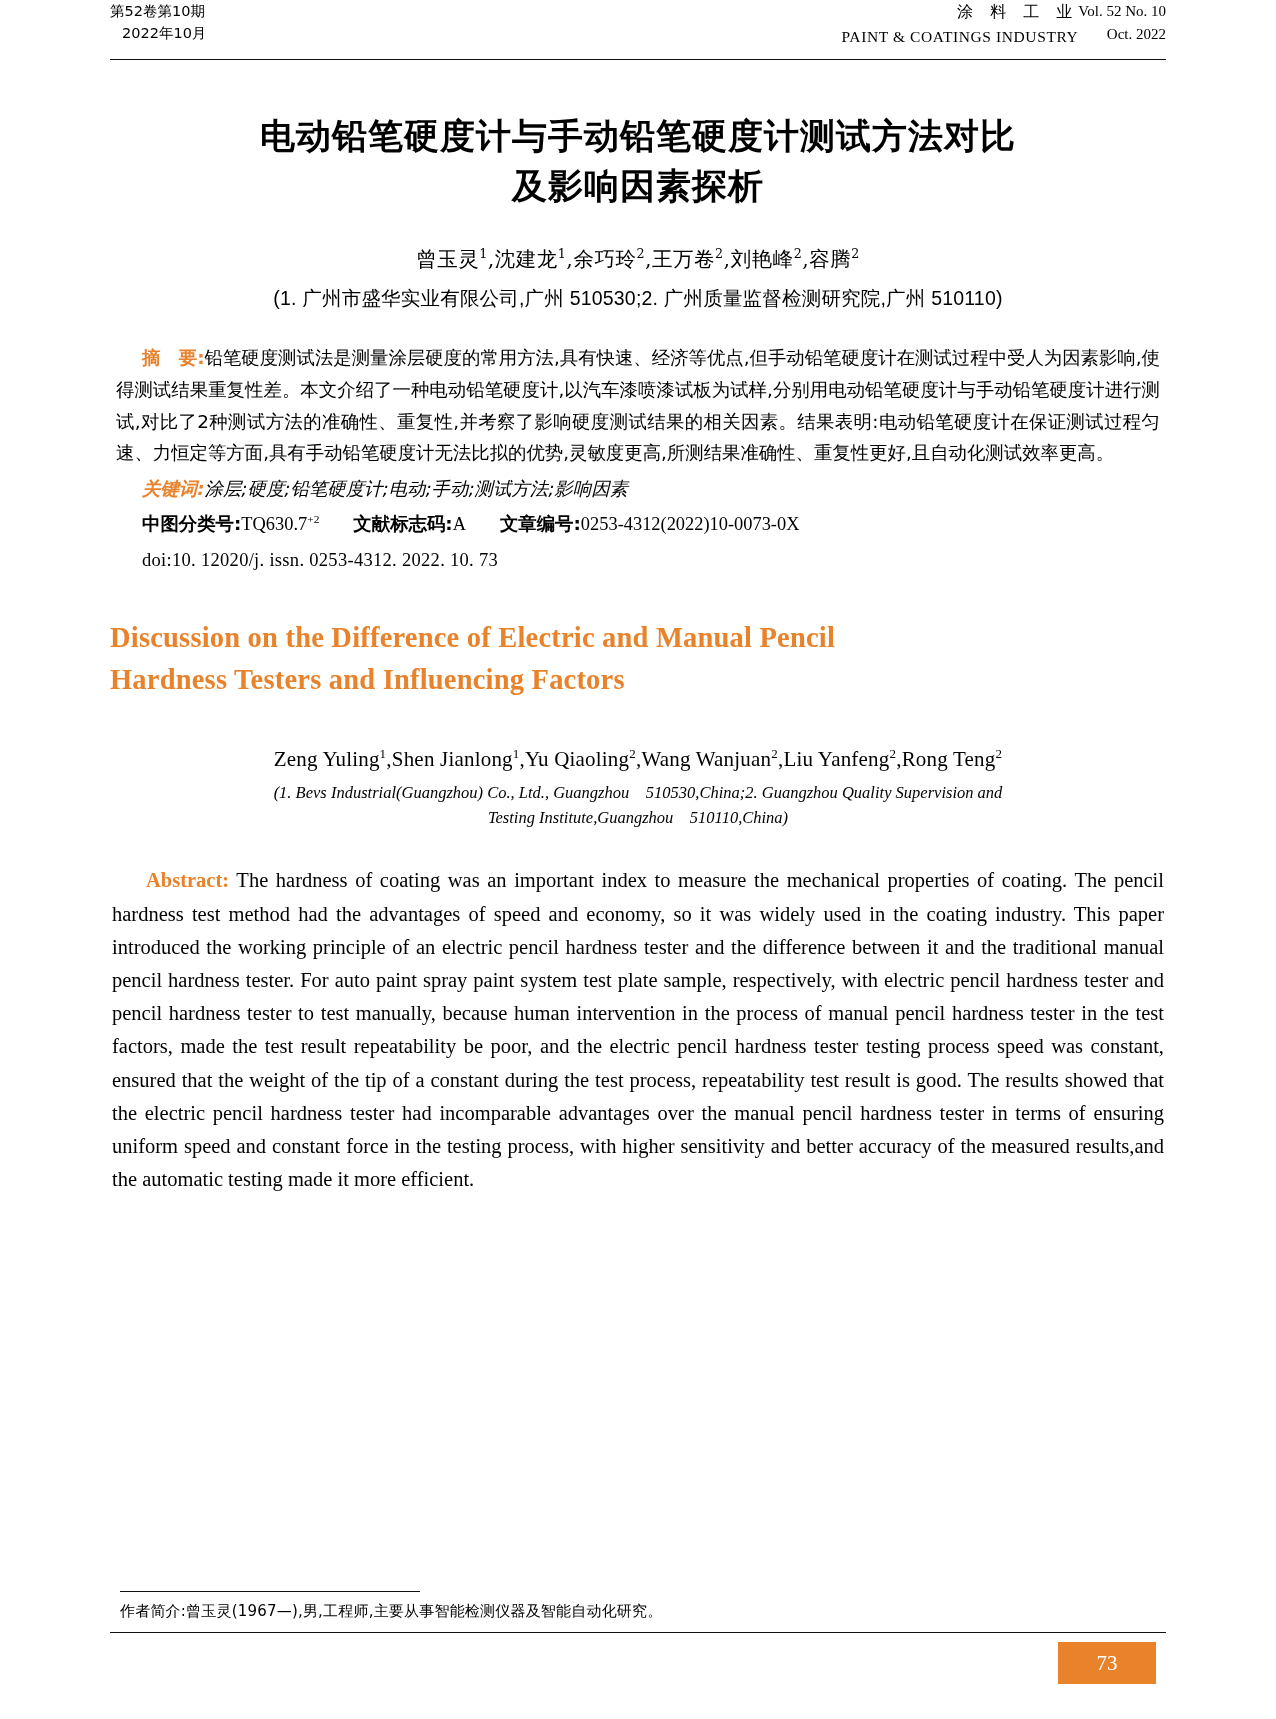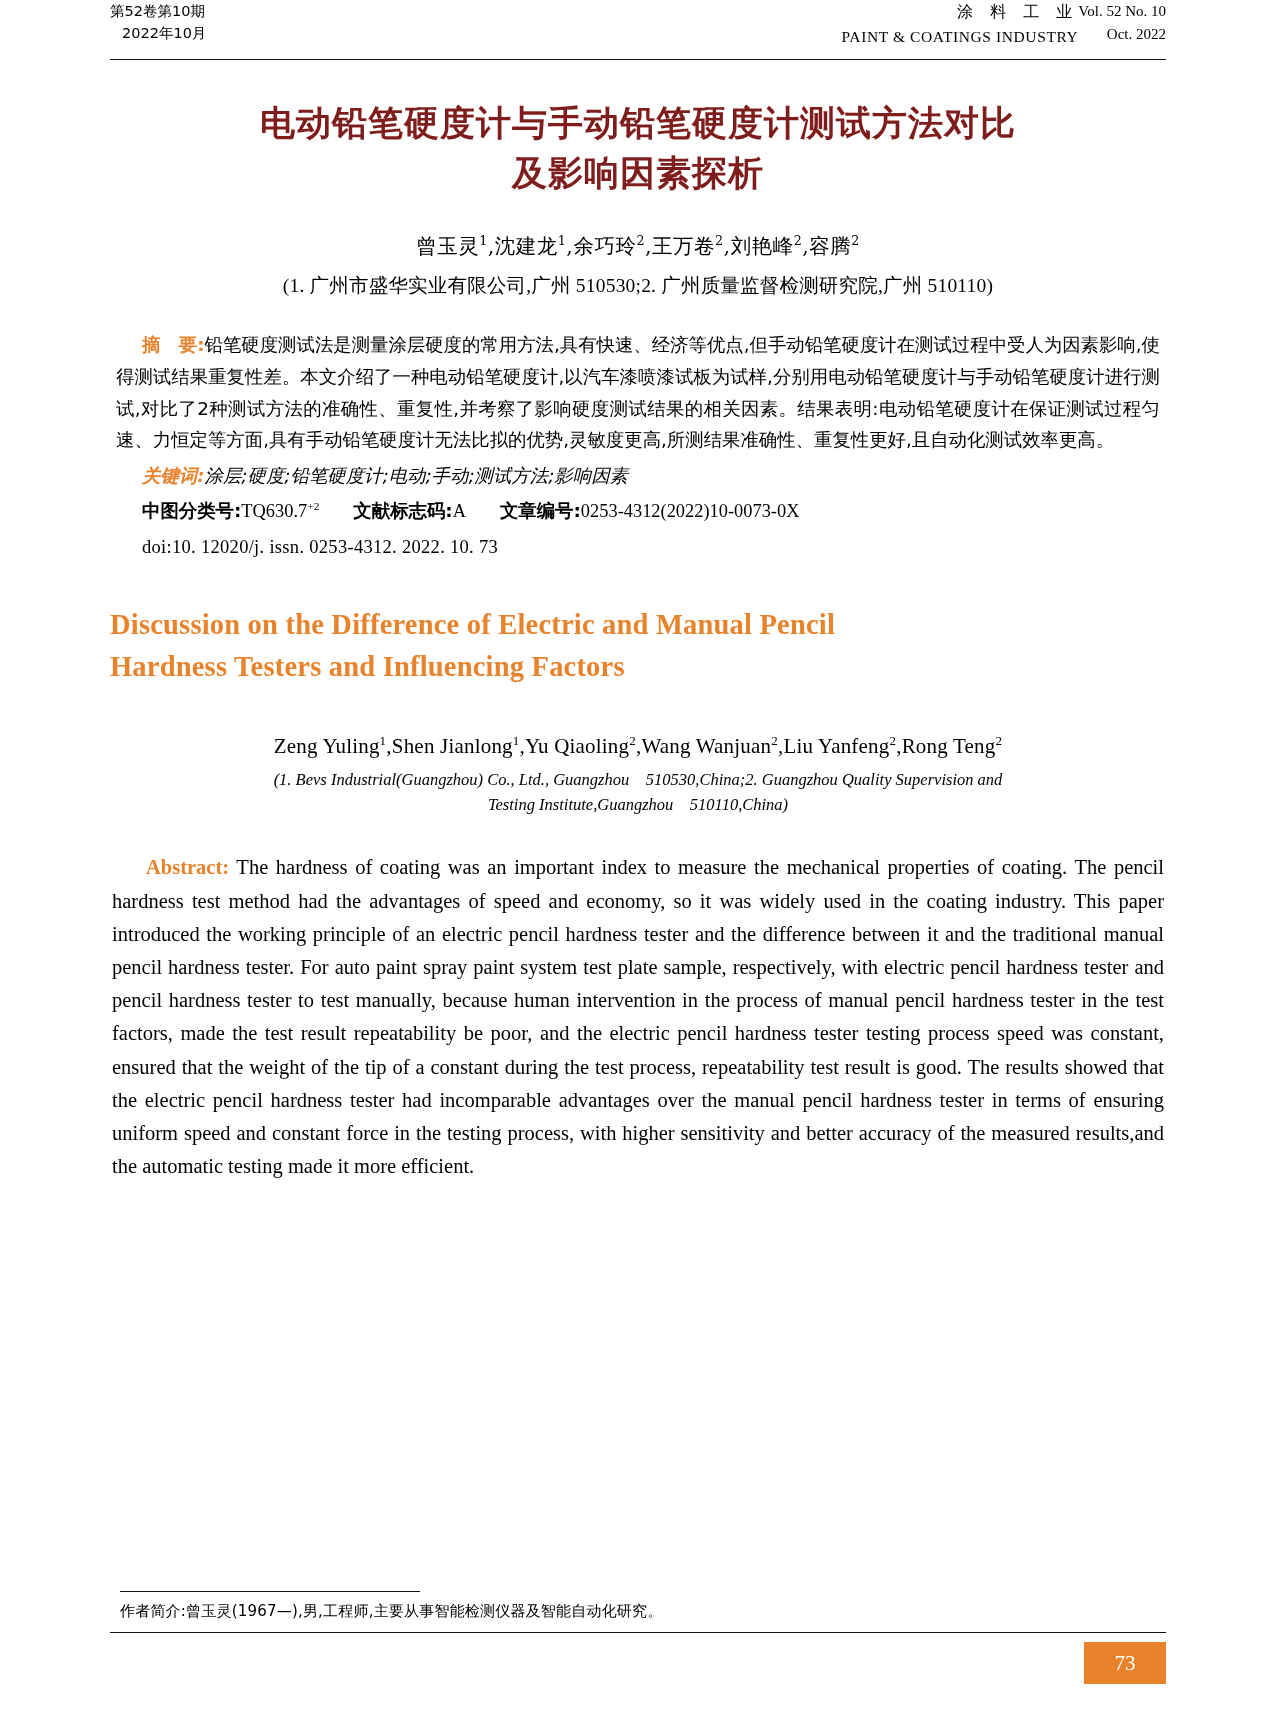--- a/index.html
+++ b/index.html
@@ -52,41 +52,41 @@
   .rh-right .rh-r1, .rh-right .rh-r2 { font-size: 15px; }
 
   .head-rule {
     border: 0;
     border-top: 1.6px solid #111;
     margin: 10px 0 0 0;
   }
 
   
   .title-cn {
-    color: #7f1d1d;
+    color: #000000;
     font-family: "DejaVu Sans", "Liberation Sans", sans-serif;
     font-weight: bold;
     font-size: 35px;
     line-height: 1.42;
     text-align: center;
     letter-spacing: 1px;
-    margin-top: 39px;
+    margin-top: 52px;
   }
   .title-cn div { white-space: nowrap; }
 
   .authors-cn {
     text-align: center;
     font-family: "DejaVu Serif", "Liberation Serif", serif;
     font-size: 20.5px;
     margin-top: 34px;
     letter-spacing: 0.5px;
   }
   .affil-cn {
     text-align: center;
-    font-family: Liberation Serif, serif;
+    font-family: Liberation Sans, sans-serif;
     font-size: 19.5px;
     margin-top: 12px;
     letter-spacing: 0.2px;
   }
   sup { font-size: 0.62em; vertical-align: super; line-height: 0; }
 
   
   .cn-block {
     margin-top: 30px;
     padding: 0 6px;
@@ -201,23 +201,23 @@
   .foot-rule {
     position: absolute;
     left: 110px;
     right: 110px;
     bottom: 78px;
     border: 0;
     border-top: 1.6px solid #111;
   }
   .page-badge {
     position: absolute;
-    right: 110px;
+    right: 120px;
     bottom: 35px;
-    width: 82px;
+    width: 98px;
     height: 42px;
     background: #E8822B;
     color: #ffffff;
     font-family: "Liberation Serif", serif;
     font-size: 21px;
     display: flex;
     align-items: center;
     justify-content: center;
   }
 </style>

